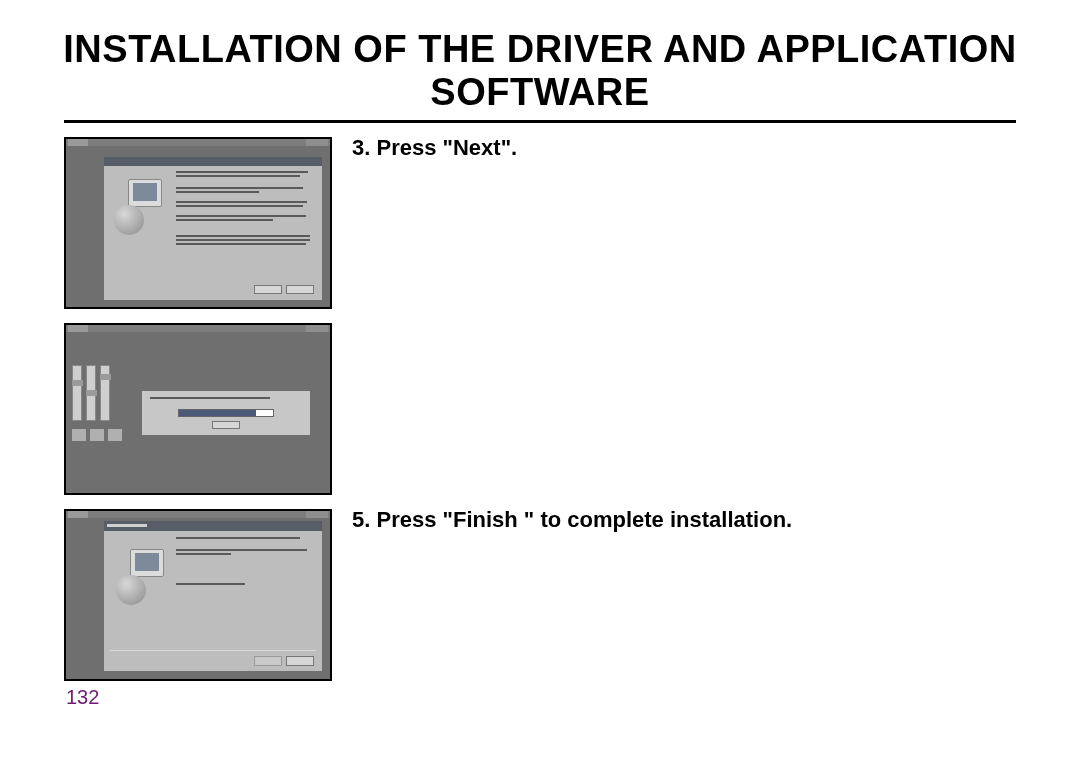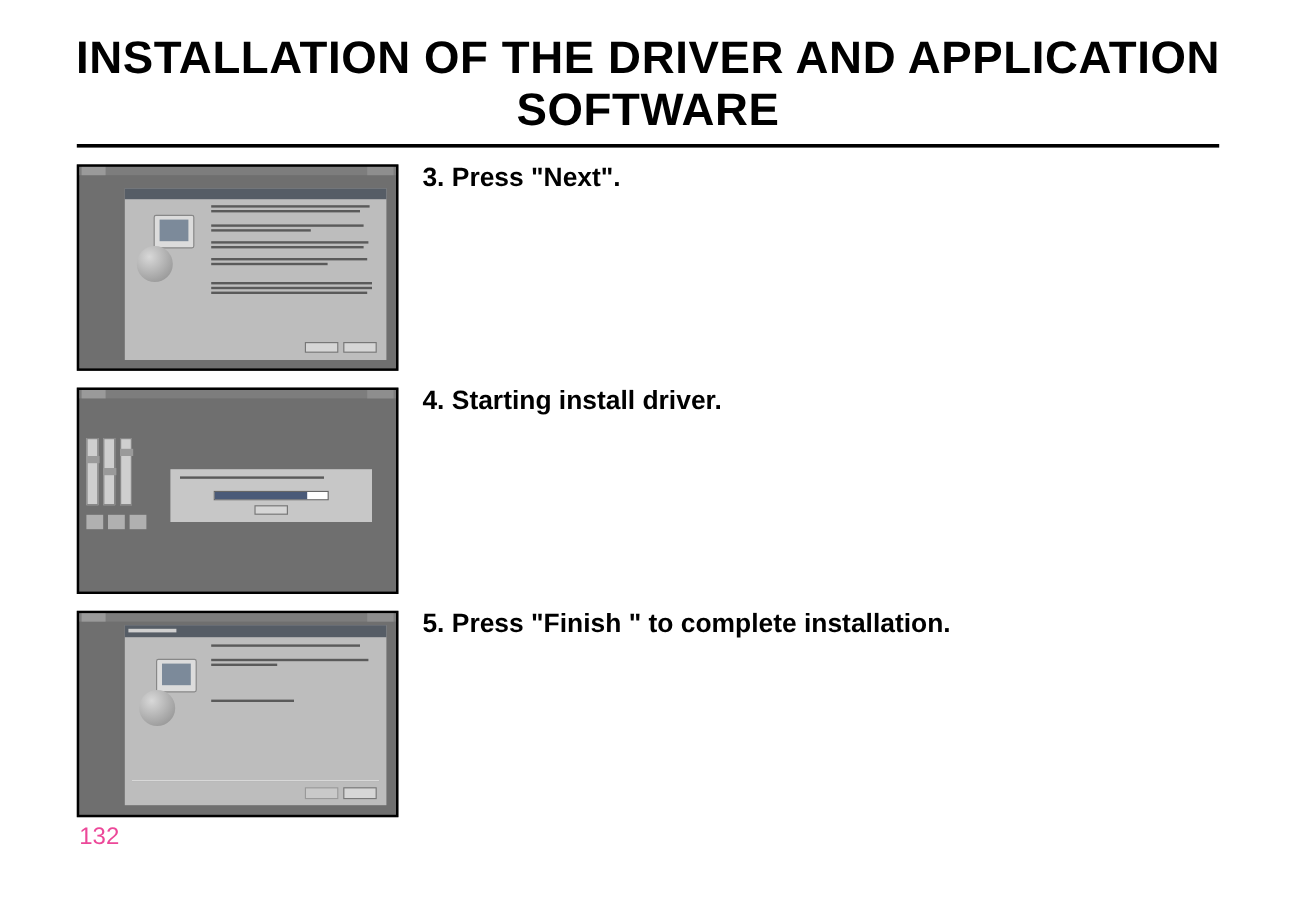--- a/index.html
+++ b/index.html
@@ -52,21 +52,21 @@
       font-size: 22px;
       color: #000;
       margin-left: 20px;
       margin-top: -2px;
     }
     .page-number {
       position: absolute;
       left: 66px;
       bottom: 56px;
       font-size: 20px;
-      color: #ec4899;
+      color: #701a75;
     }
     
     .t1-taskbar {
       position: absolute;
       left: 0; right: 0; top: 0;
       height: 7px;
       background: #7d7d7d;
     }
     .t1-start {
       position: absolute;
@@ -325,24 +325,20 @@
         <div class="t2-ico t2-i3"></div>
       </div>
       <div class="t2-dialog">
         <div class="t2-text"></div>
         <div class="t2-bar">
           <div class="t2-fill"></div>
         </div>
         <div class="t2-cancel"></div>
       </div>
     </div>
-    <div class="step-text">
-      <span>4.</span>
-      <span>Starting install driver.</span>
-    </div>
   </div>
 
   <div class="row">
     <div class="thumb">
       <div class="t1-taskbar"></div>
       <div class="t1-start"></div>
       <div class="t1-tray"></div>
       <div class="t3-dialog">
         <div class="t3-titlebar">
             <div class="t3-titletext"></div>

